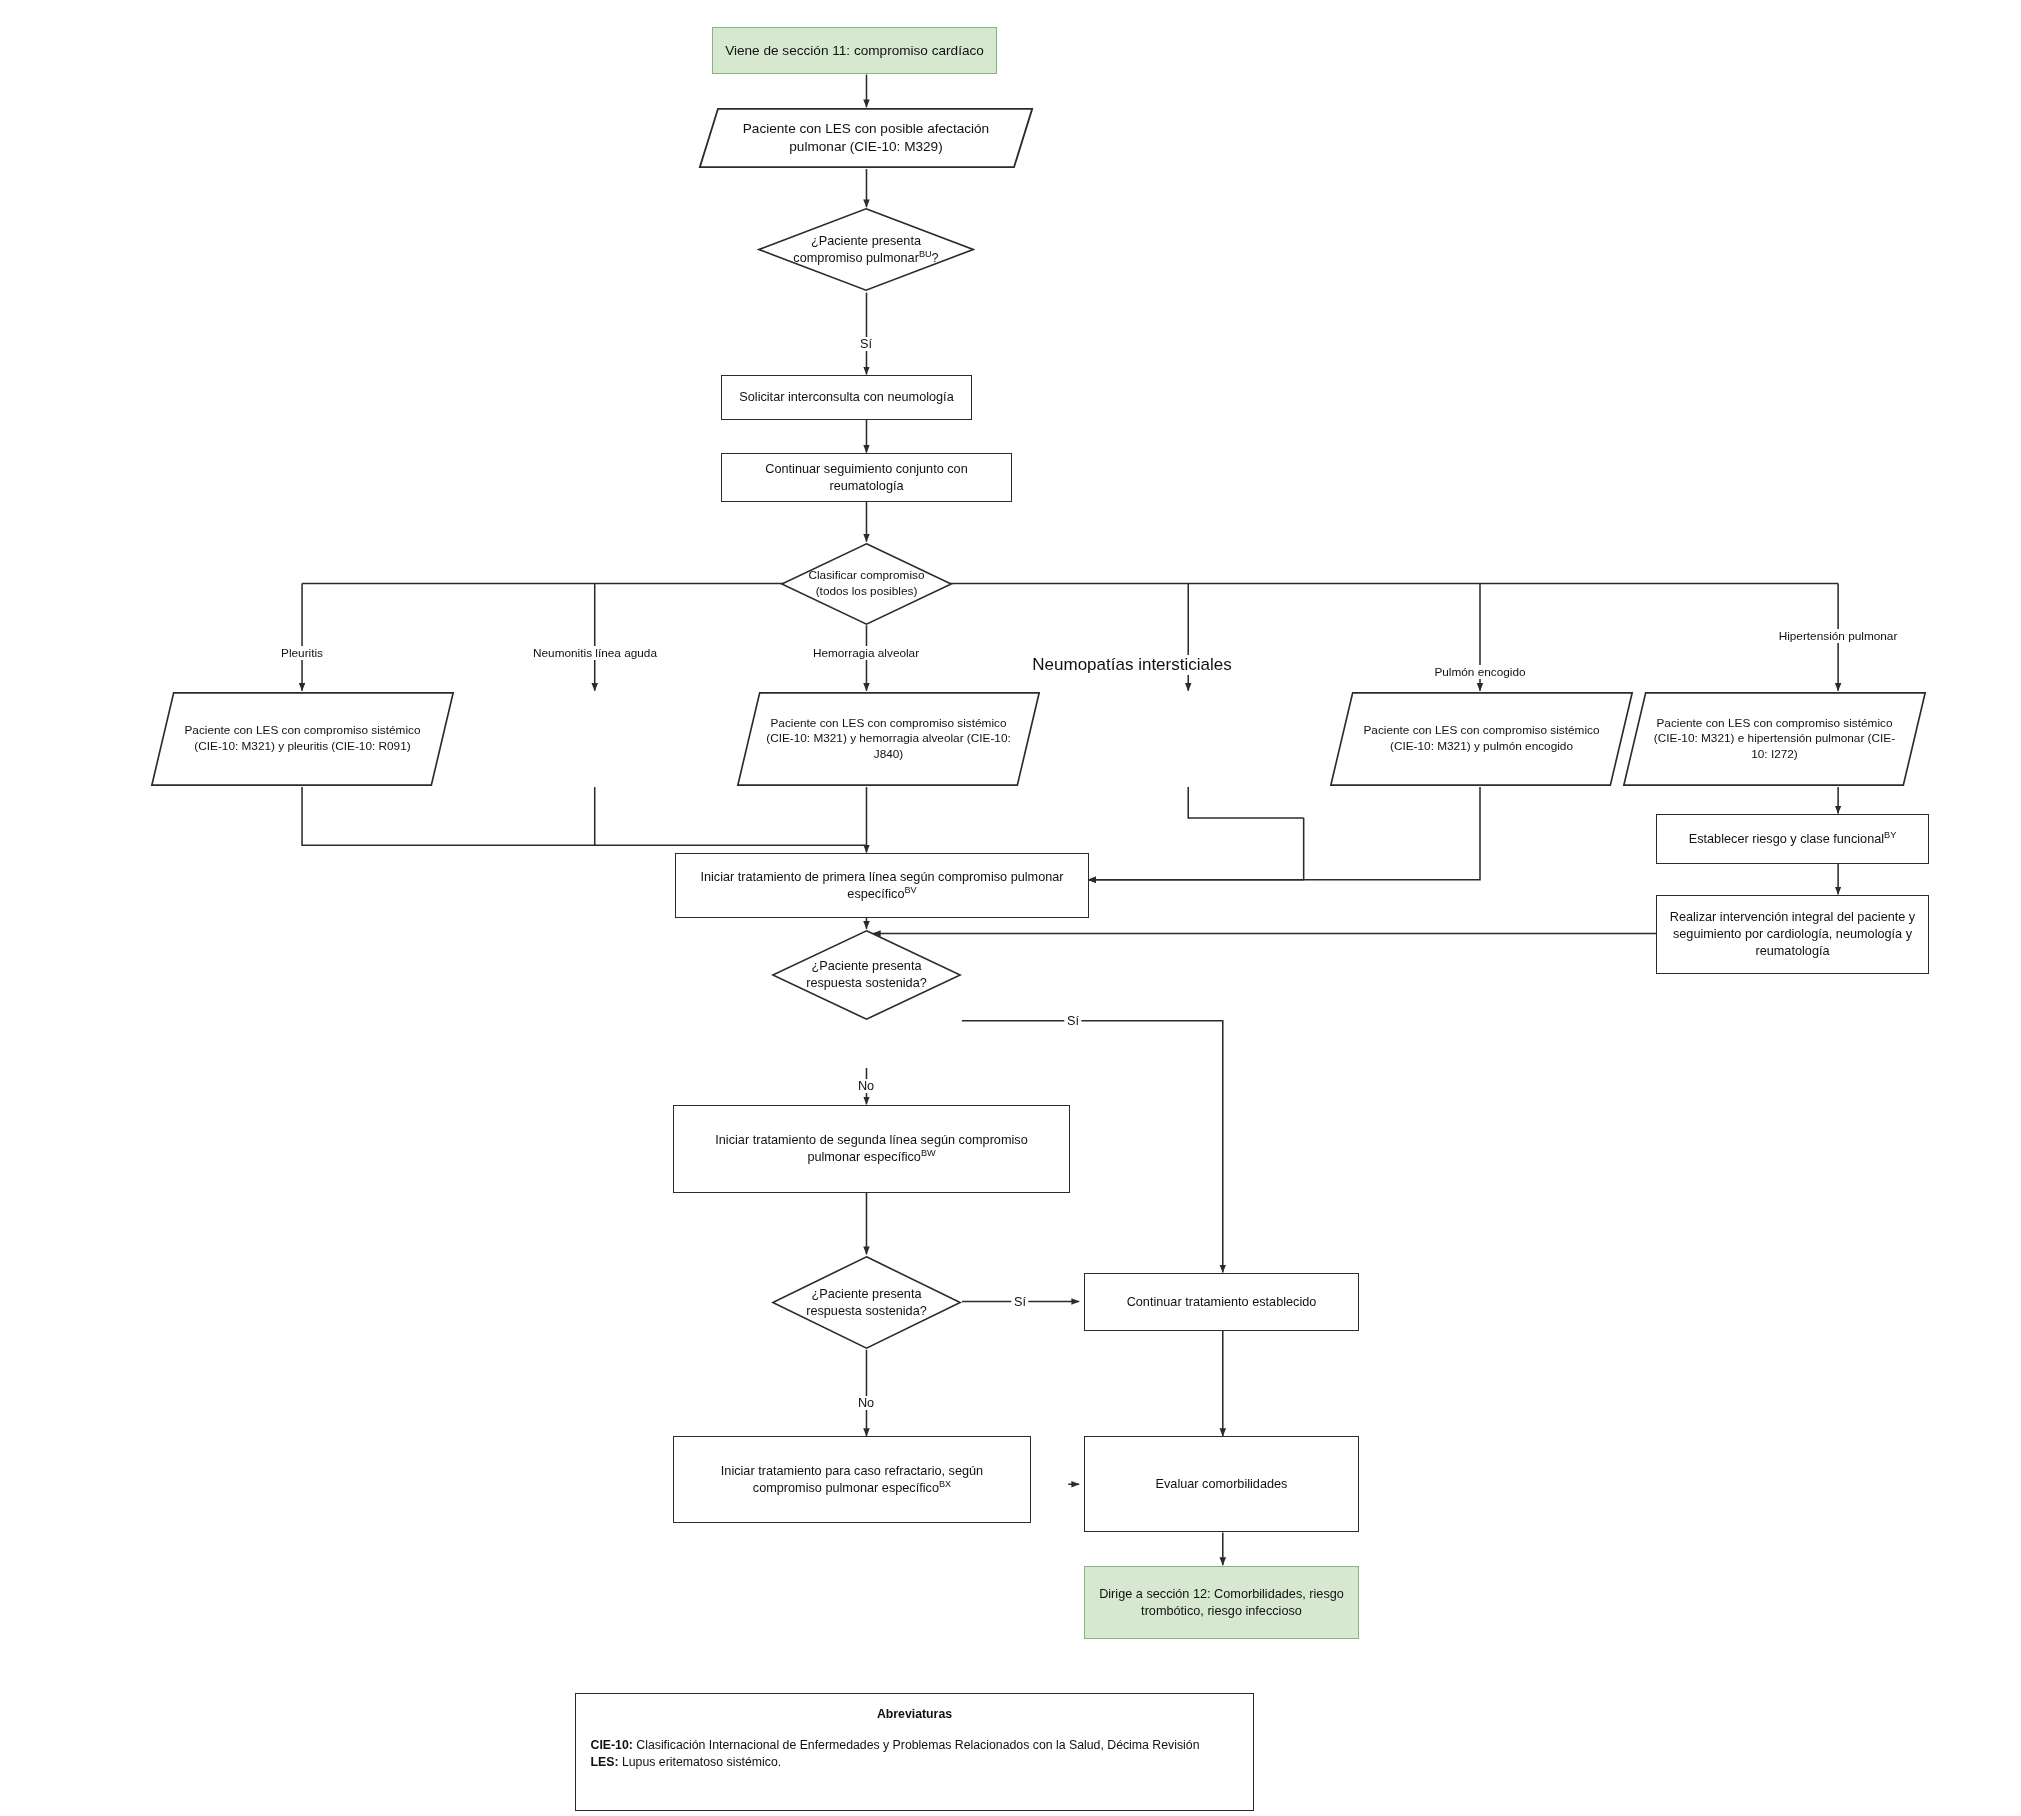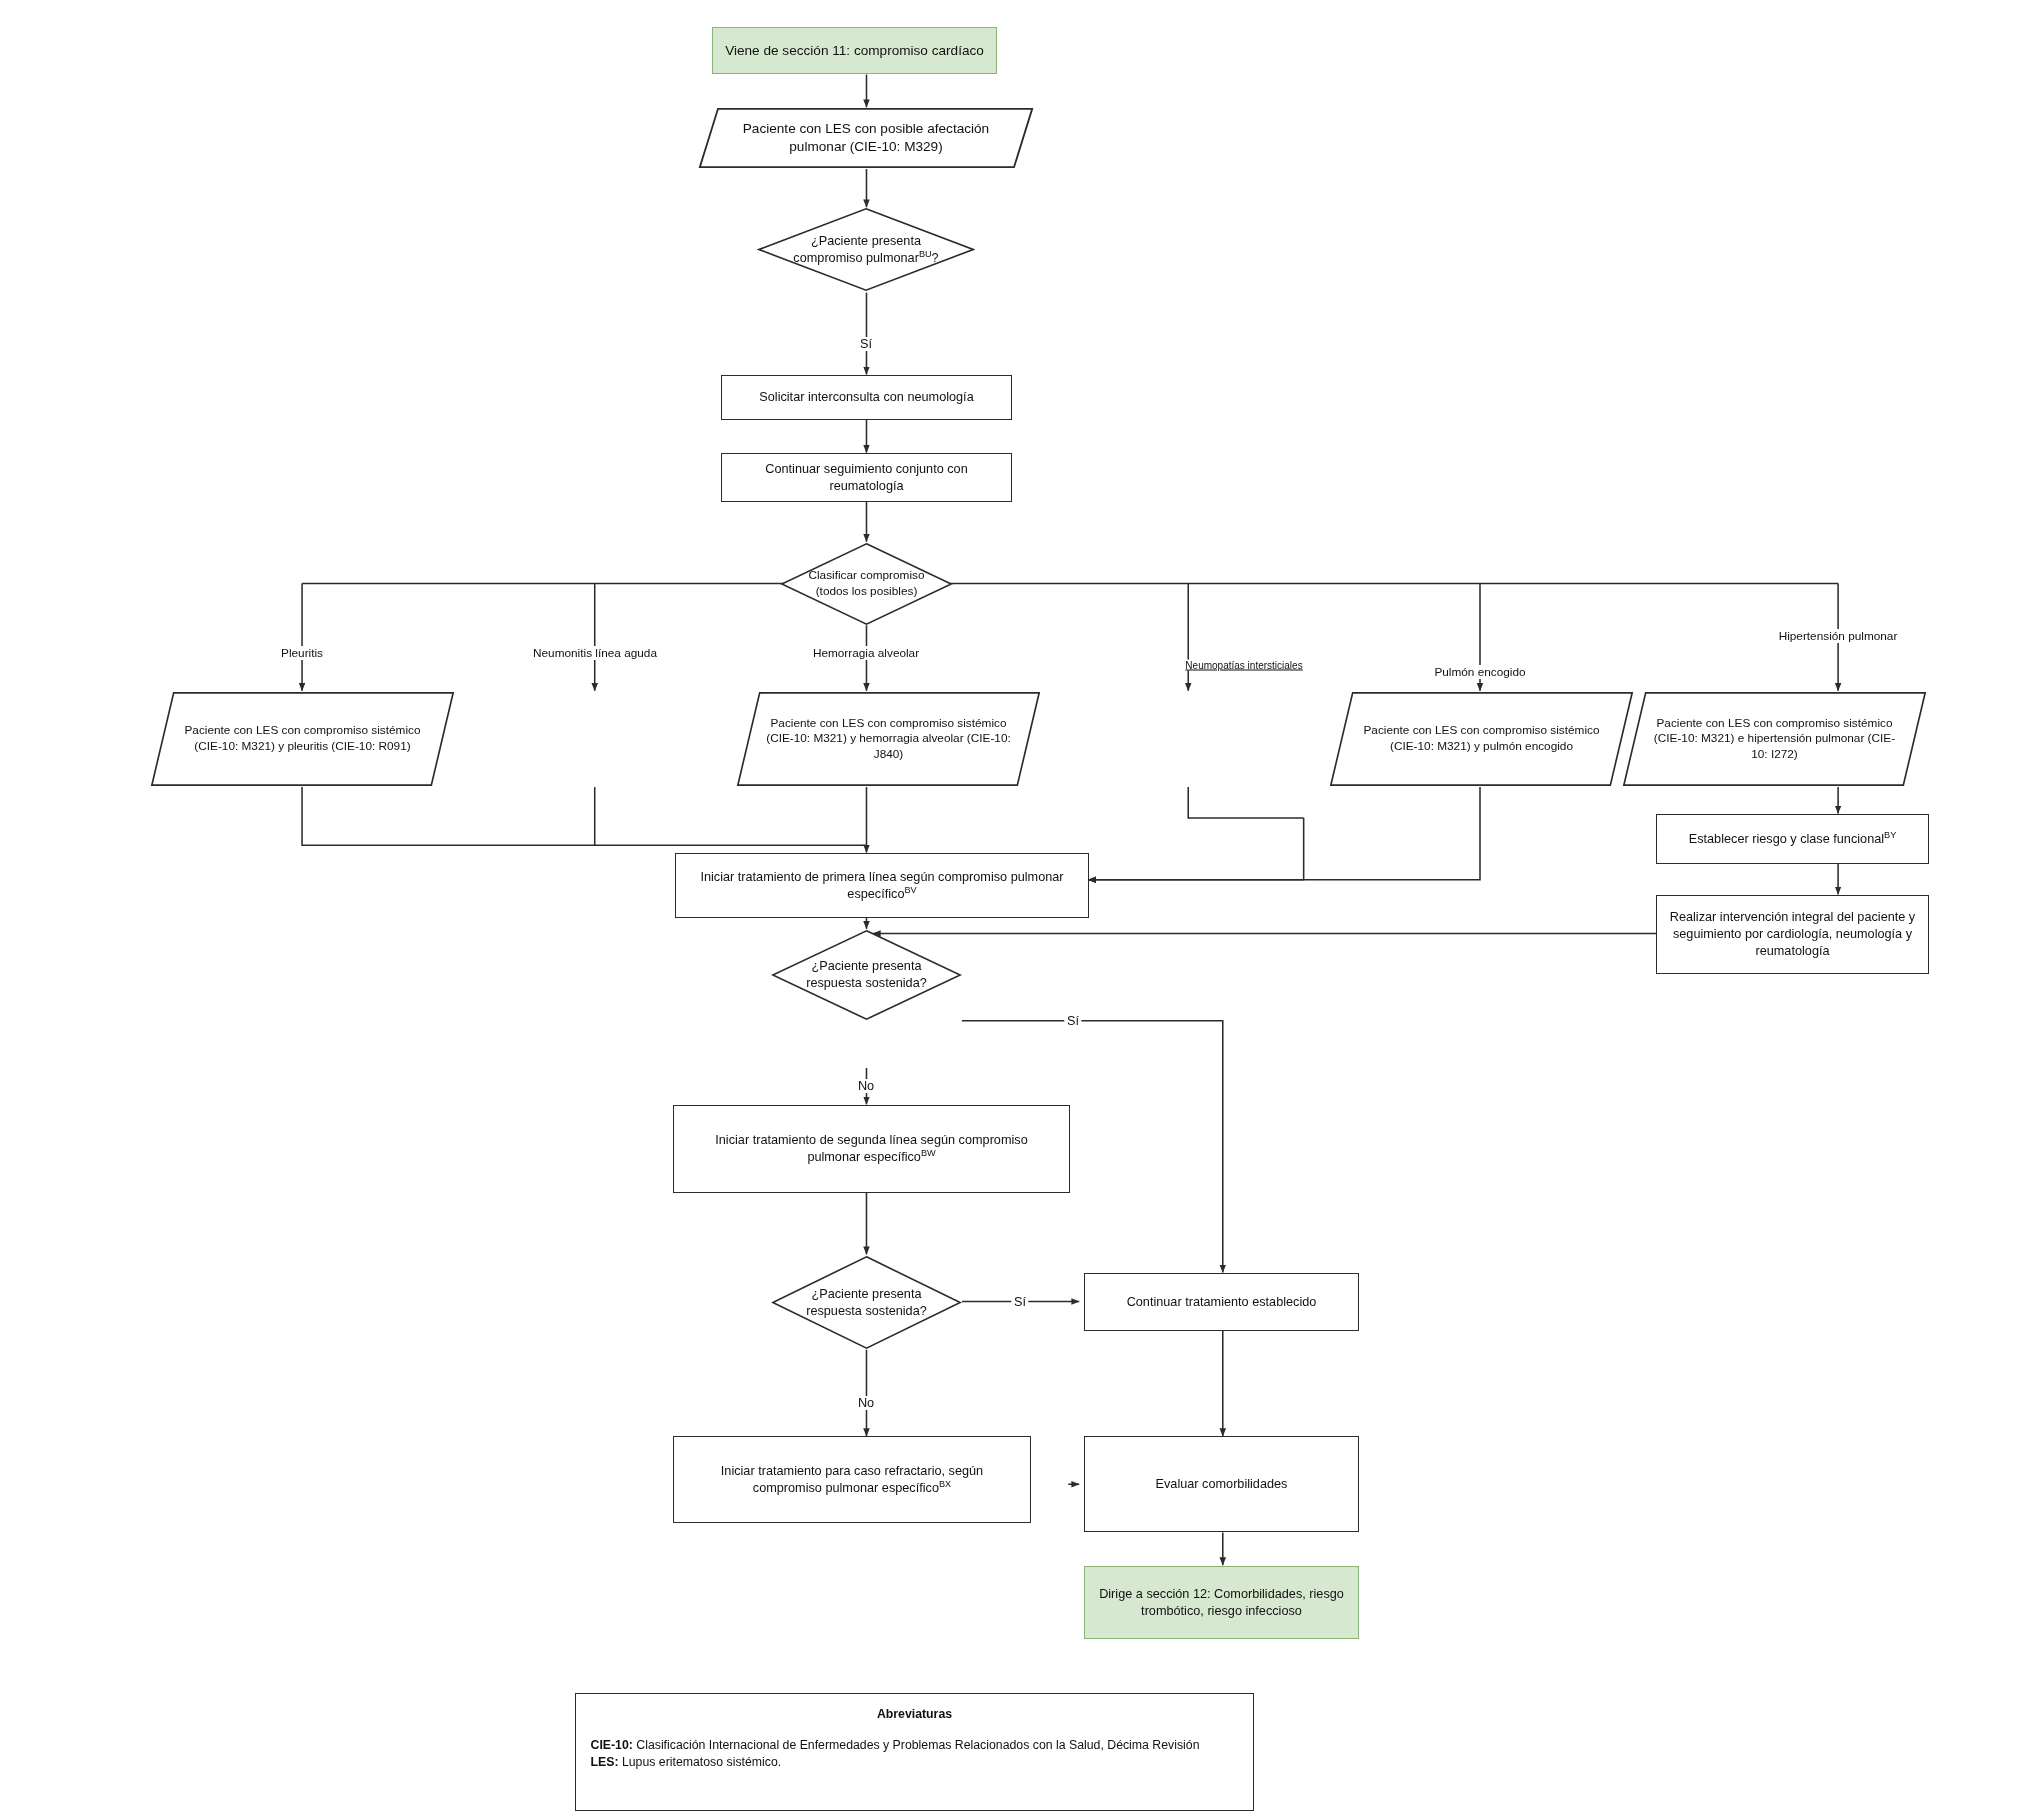--- a/index.html
+++ b/index.html
@@ -106,39 +106,39 @@
   </div>
 
   <div class="node diamond" style="left:757px;top:207px;width:218px;height:85px;font-size:12.7px;">
     <svg class="dshape" viewBox="0 0 240 94" preserveAspectRatio="none">
       <polygon points="120,2 238,47 120,92 2,47" fill="#ffffff" stroke="#2b2b2b" stroke-width="1.8"></polygon>
     </svg>
     <span class="dtxt"><span>¿Paciente presenta compromiso</span> <span>pulmonar</span><sup>BU</sup><span>?</span></span>
   </div>
   <div class="edgelbl" style="left:866px;top:344px;font-size:12.7px;">Sí</div>
 
-  <div class="node proc" style="left:721px;top:375px;width:291px;height:45px;font-size:12.7px;">
+  <div class="node proc" style="left:721px;top:375px;width:251px;height:45px;font-size:12.7px;">
     <span>Solicitar interconsulta con neumología</span>
   </div>
 
   <div class="node proc" style="left:721px;top:453px;width:291px;height:49px;font-size:12.7px;">
     <span style="width:86%">Continuar seguimiento conjunto con reumatología</span>
   </div>
 
   <div class="node diamond" style="left:780px;top:542px;width:173px;height:84px;font-size:11.8px;">
     <svg class="dshape" viewBox="0 0 190 92" preserveAspectRatio="none">
       <polygon points="95,2 188,46 95,90 2,46" fill="#ffffff" stroke="#2b2b2b" stroke-width="1.8"></polygon>
     </svg>
     <span class="dtxt">Clasificar compromiso (todos los posibles)</span>
   </div>
 
   <div class="edgelbl" style="left:302px;top:653px;font-size:11.8px;">Pleuritis</div>
   <div class="edgelbl" style="left:595px;top:653px;font-size:11.8px;">Neumonitis línea aguda</div>
   <div class="edgelbl" style="left:866px;top:653px;font-size:11.8px;">Hemorragia alveolar</div>
-  <div class="edgelbl" style="left:1244px;top:665px;font-size:10px;text-decoration:underline;">Neumopatías intersticiales</div>
+  <div class="edgelbl" style="left:1132px;top:665px;font-size:17px;">Neumopatías intersticiales</div>
   <div class="edgelbl" style="left:1480px;top:672px;font-size:11.8px;">Pulmón encogido</div>
   <div class="edgelbl" style="left:1838px;top:636px;font-size:11.8px;">Hipertensión pulmonar</div>
 
   <div class="node para" style="left:150px;top:691px;width:305px;height:96px;font-size:11.8px;">
     <svg class="pshape" viewBox="0 0 335 106" preserveAspectRatio="none">
       <polygon points="26,2 333,2 309,104 2,104" fill="#ffffff" stroke="#2b2b2b" stroke-width="1.8"></polygon>
     </svg>
     <span class="ptxt">Paciente con LES con compromiso sistémico (CIE-10: M321) y pleuritis (CIE-10: R091)</span>
   </div>
 

